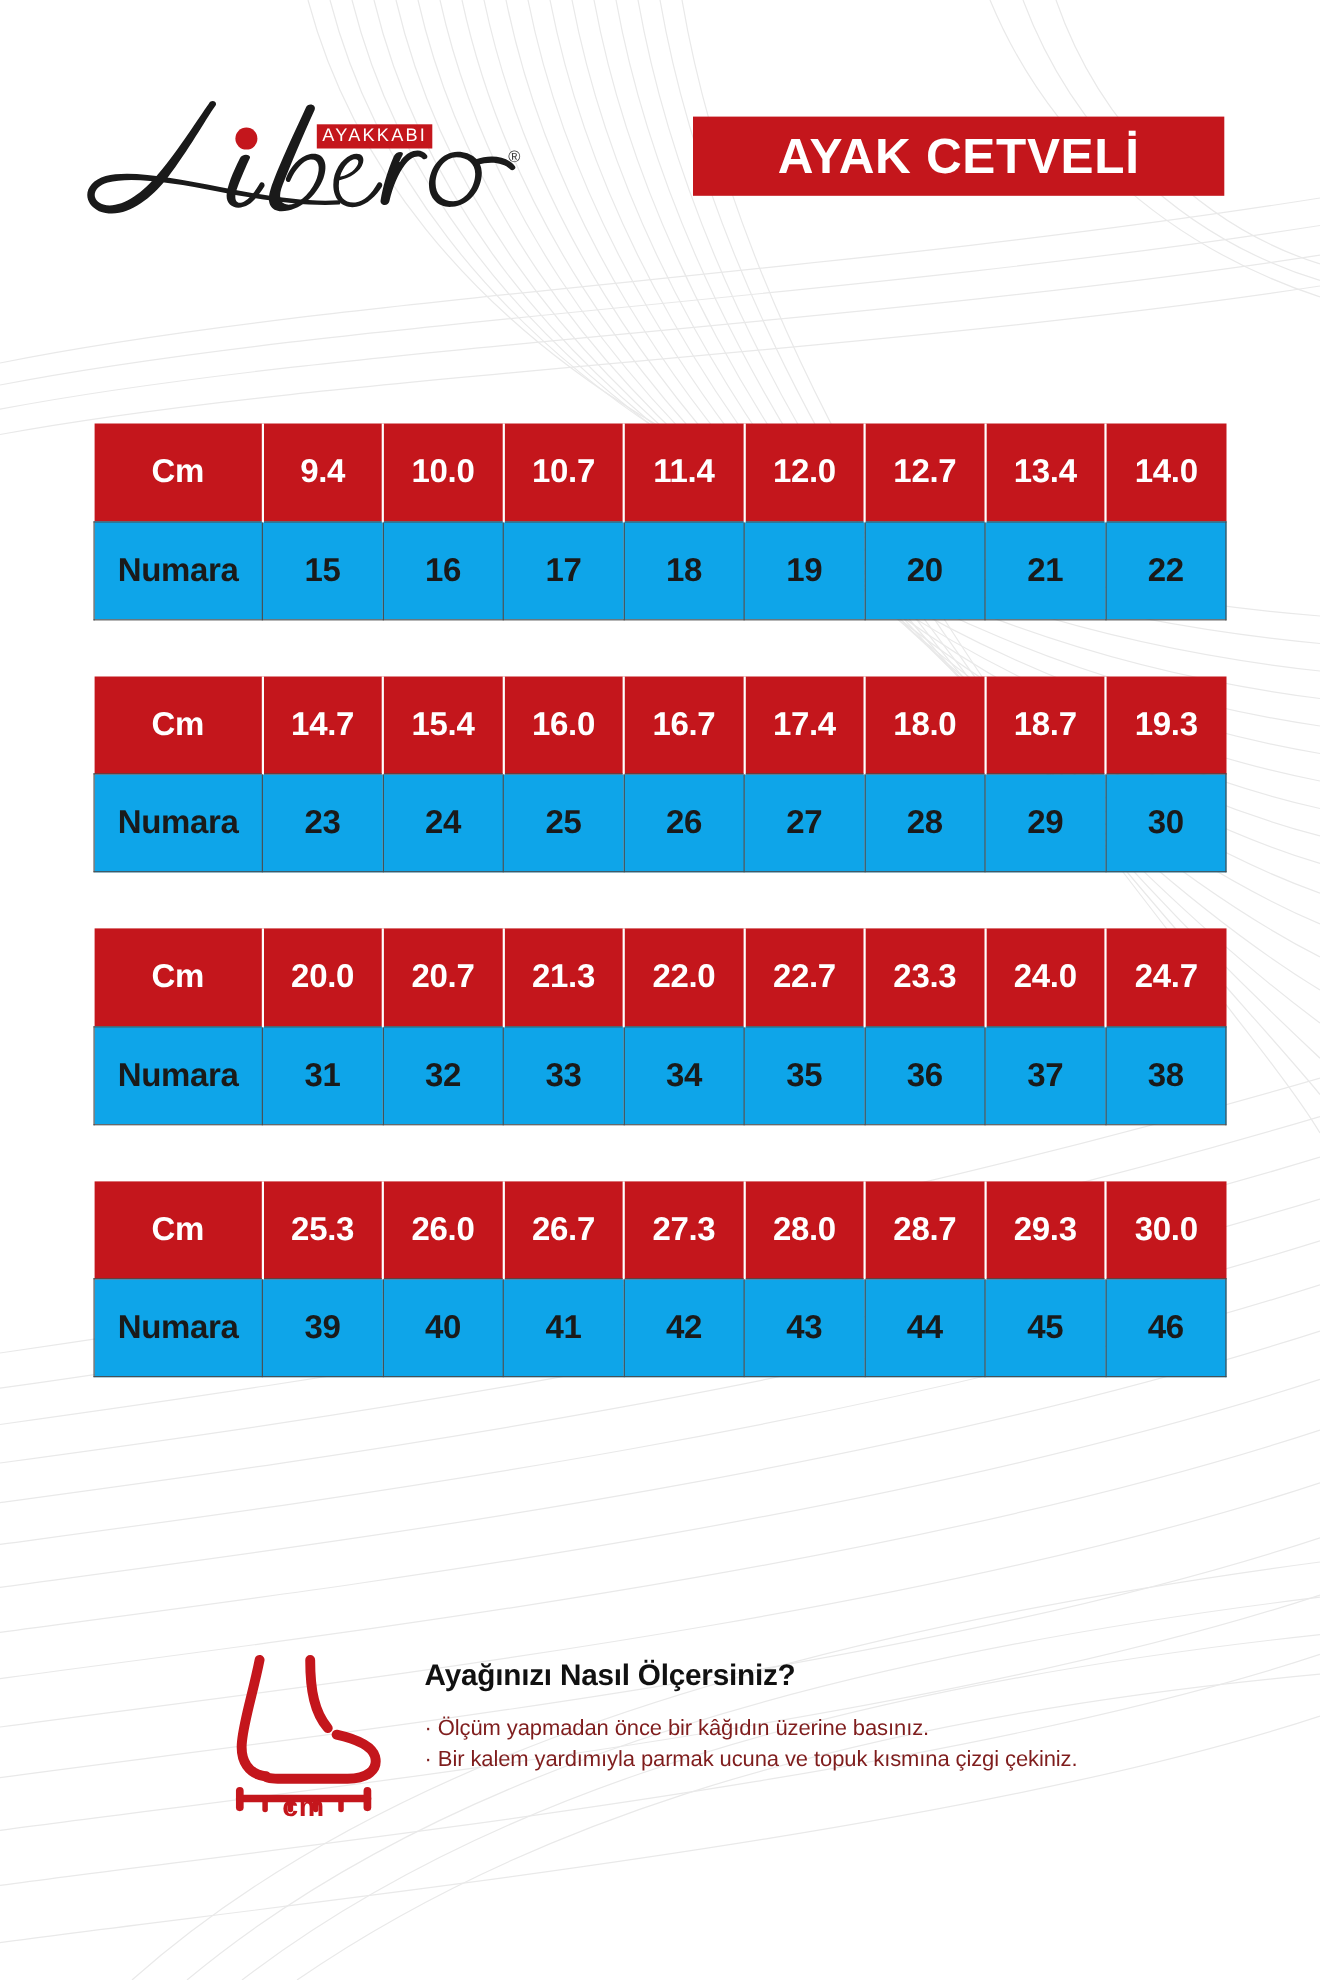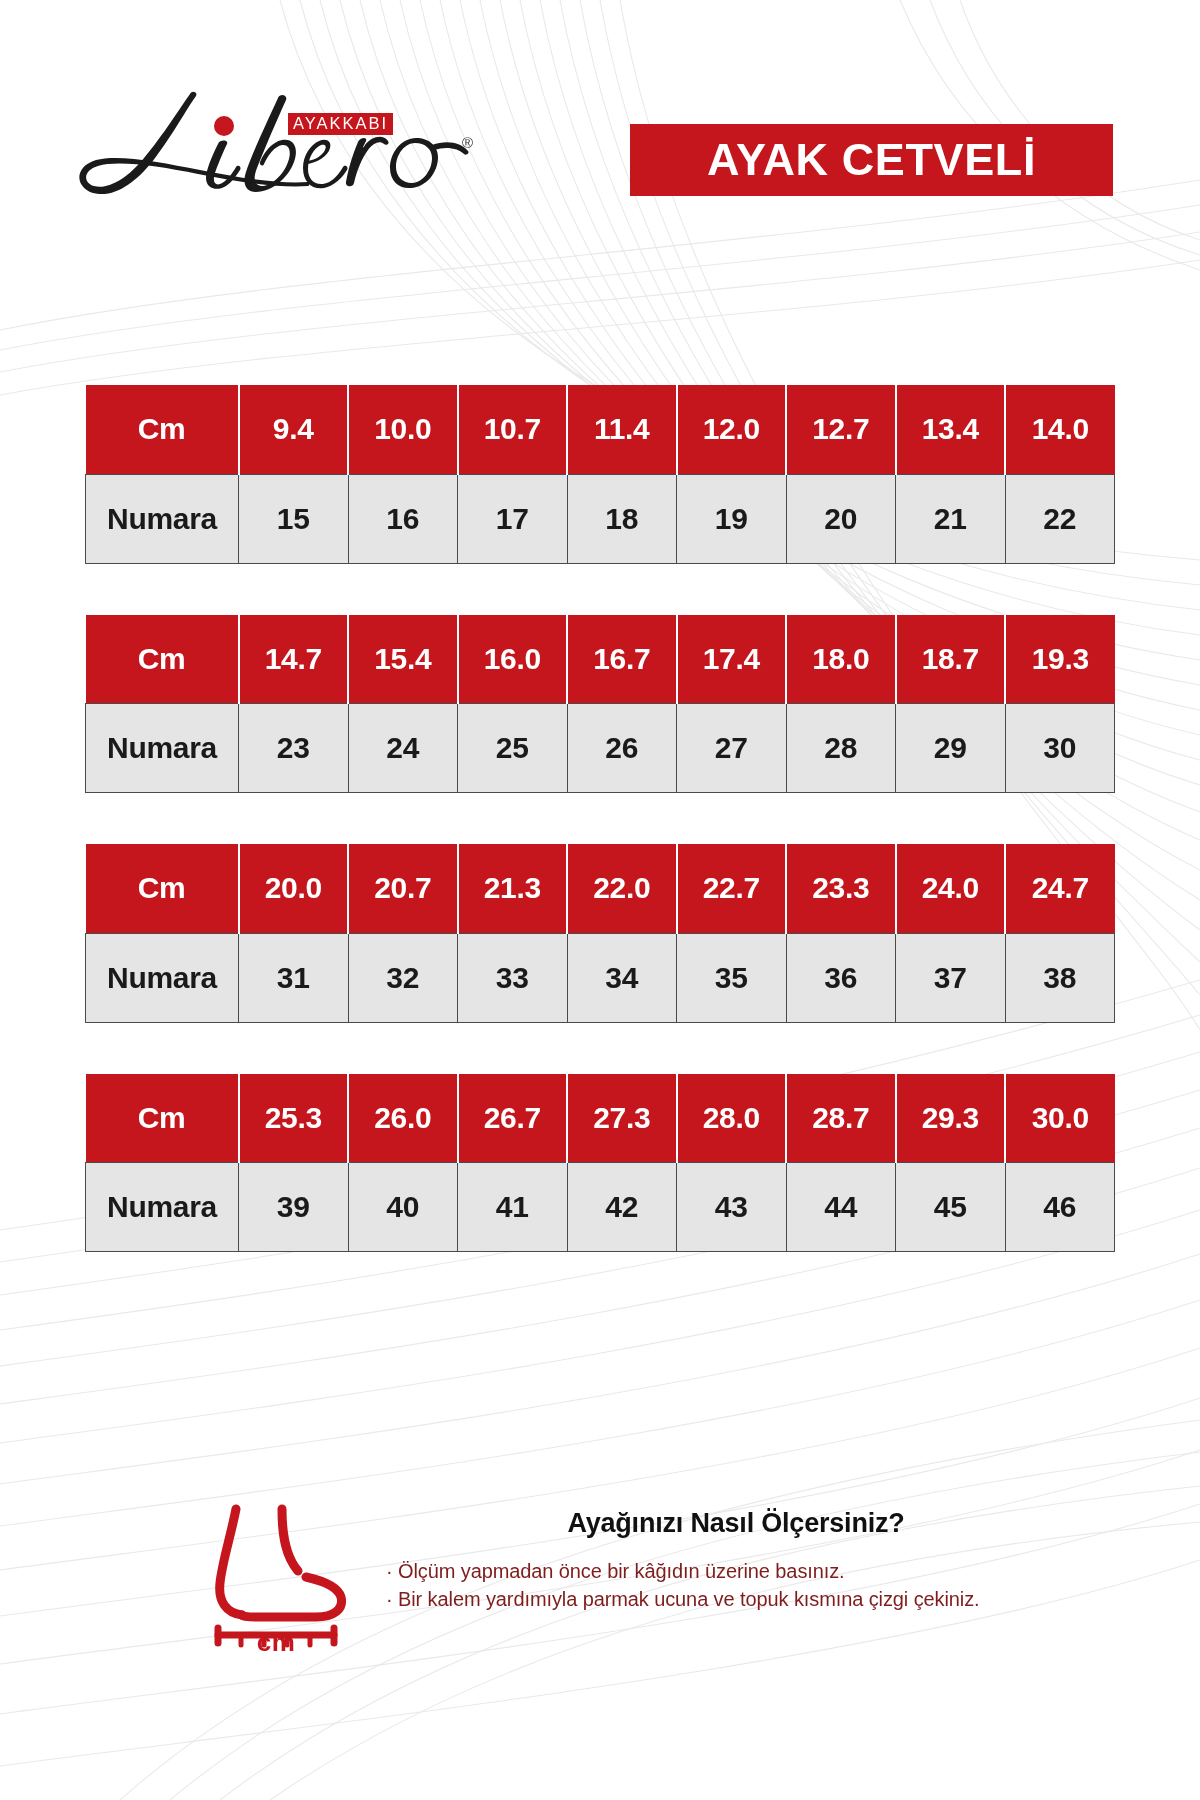--- a/index.html
+++ b/index.html
@@ -67,21 +67,21 @@
     left: 390px;
     top: 48px;
     font-size: 15px;
     color: #3a3a3a;
     font-family: "Liberation Sans", sans-serif;
   }
 
   #title-banner {
     position: absolute;
     left: 630px;
-    top: 124px;
+    top: 106px;
     width: 483px;
     height: 72px;
     background: #c4161c;
     display: flex;
     align-items: center;
     justify-content: center;
   }
   #title-text {
     color: #ffffff;
     font-size: 45px;
@@ -123,21 +123,21 @@
   }
 
   .size-table tr.cm-row td {
     background: #c4161c;
     color: #ffffff;
     border-right: 2px solid #ffffff;
   }
   .size-table tr.cm-row td:last-child { border-right: none; margin-top: 36px; }
 
   .size-table tr.num-row td {
-    background: #e5e5e5;
+    background: #0ea5e9;
     color: #1a1a1a;
     border: 1.6px solid #4a4a4a;
     border-top: 1.6px solid #4a4a4a;
   }
   .size-table tr.num-row td.label-cell { border-left: 1.6px solid #4a4a4a; }
 
   .label-cell { font-size: 28px; }
 
   
   #footer {
@@ -178,21 +178,20 @@
     width: 700px;
   }
 
   #instr-heading {
     font-size: 27px;
     font-weight: 700;
     color: #111111;
     font-family: "Liberation Sans", sans-serif;
     letter-spacing: -0.2px;
     margin-bottom: 19px;
-    text-align: center;
   }
 
   .instr-line {
     font-size: 20px;
     color: #7f1d1d;
     font-family: "Liberation Sans", sans-serif;
     line-height: 1.38;
     letter-spacing: -0.1px;
     white-space: nowrap;
   }

